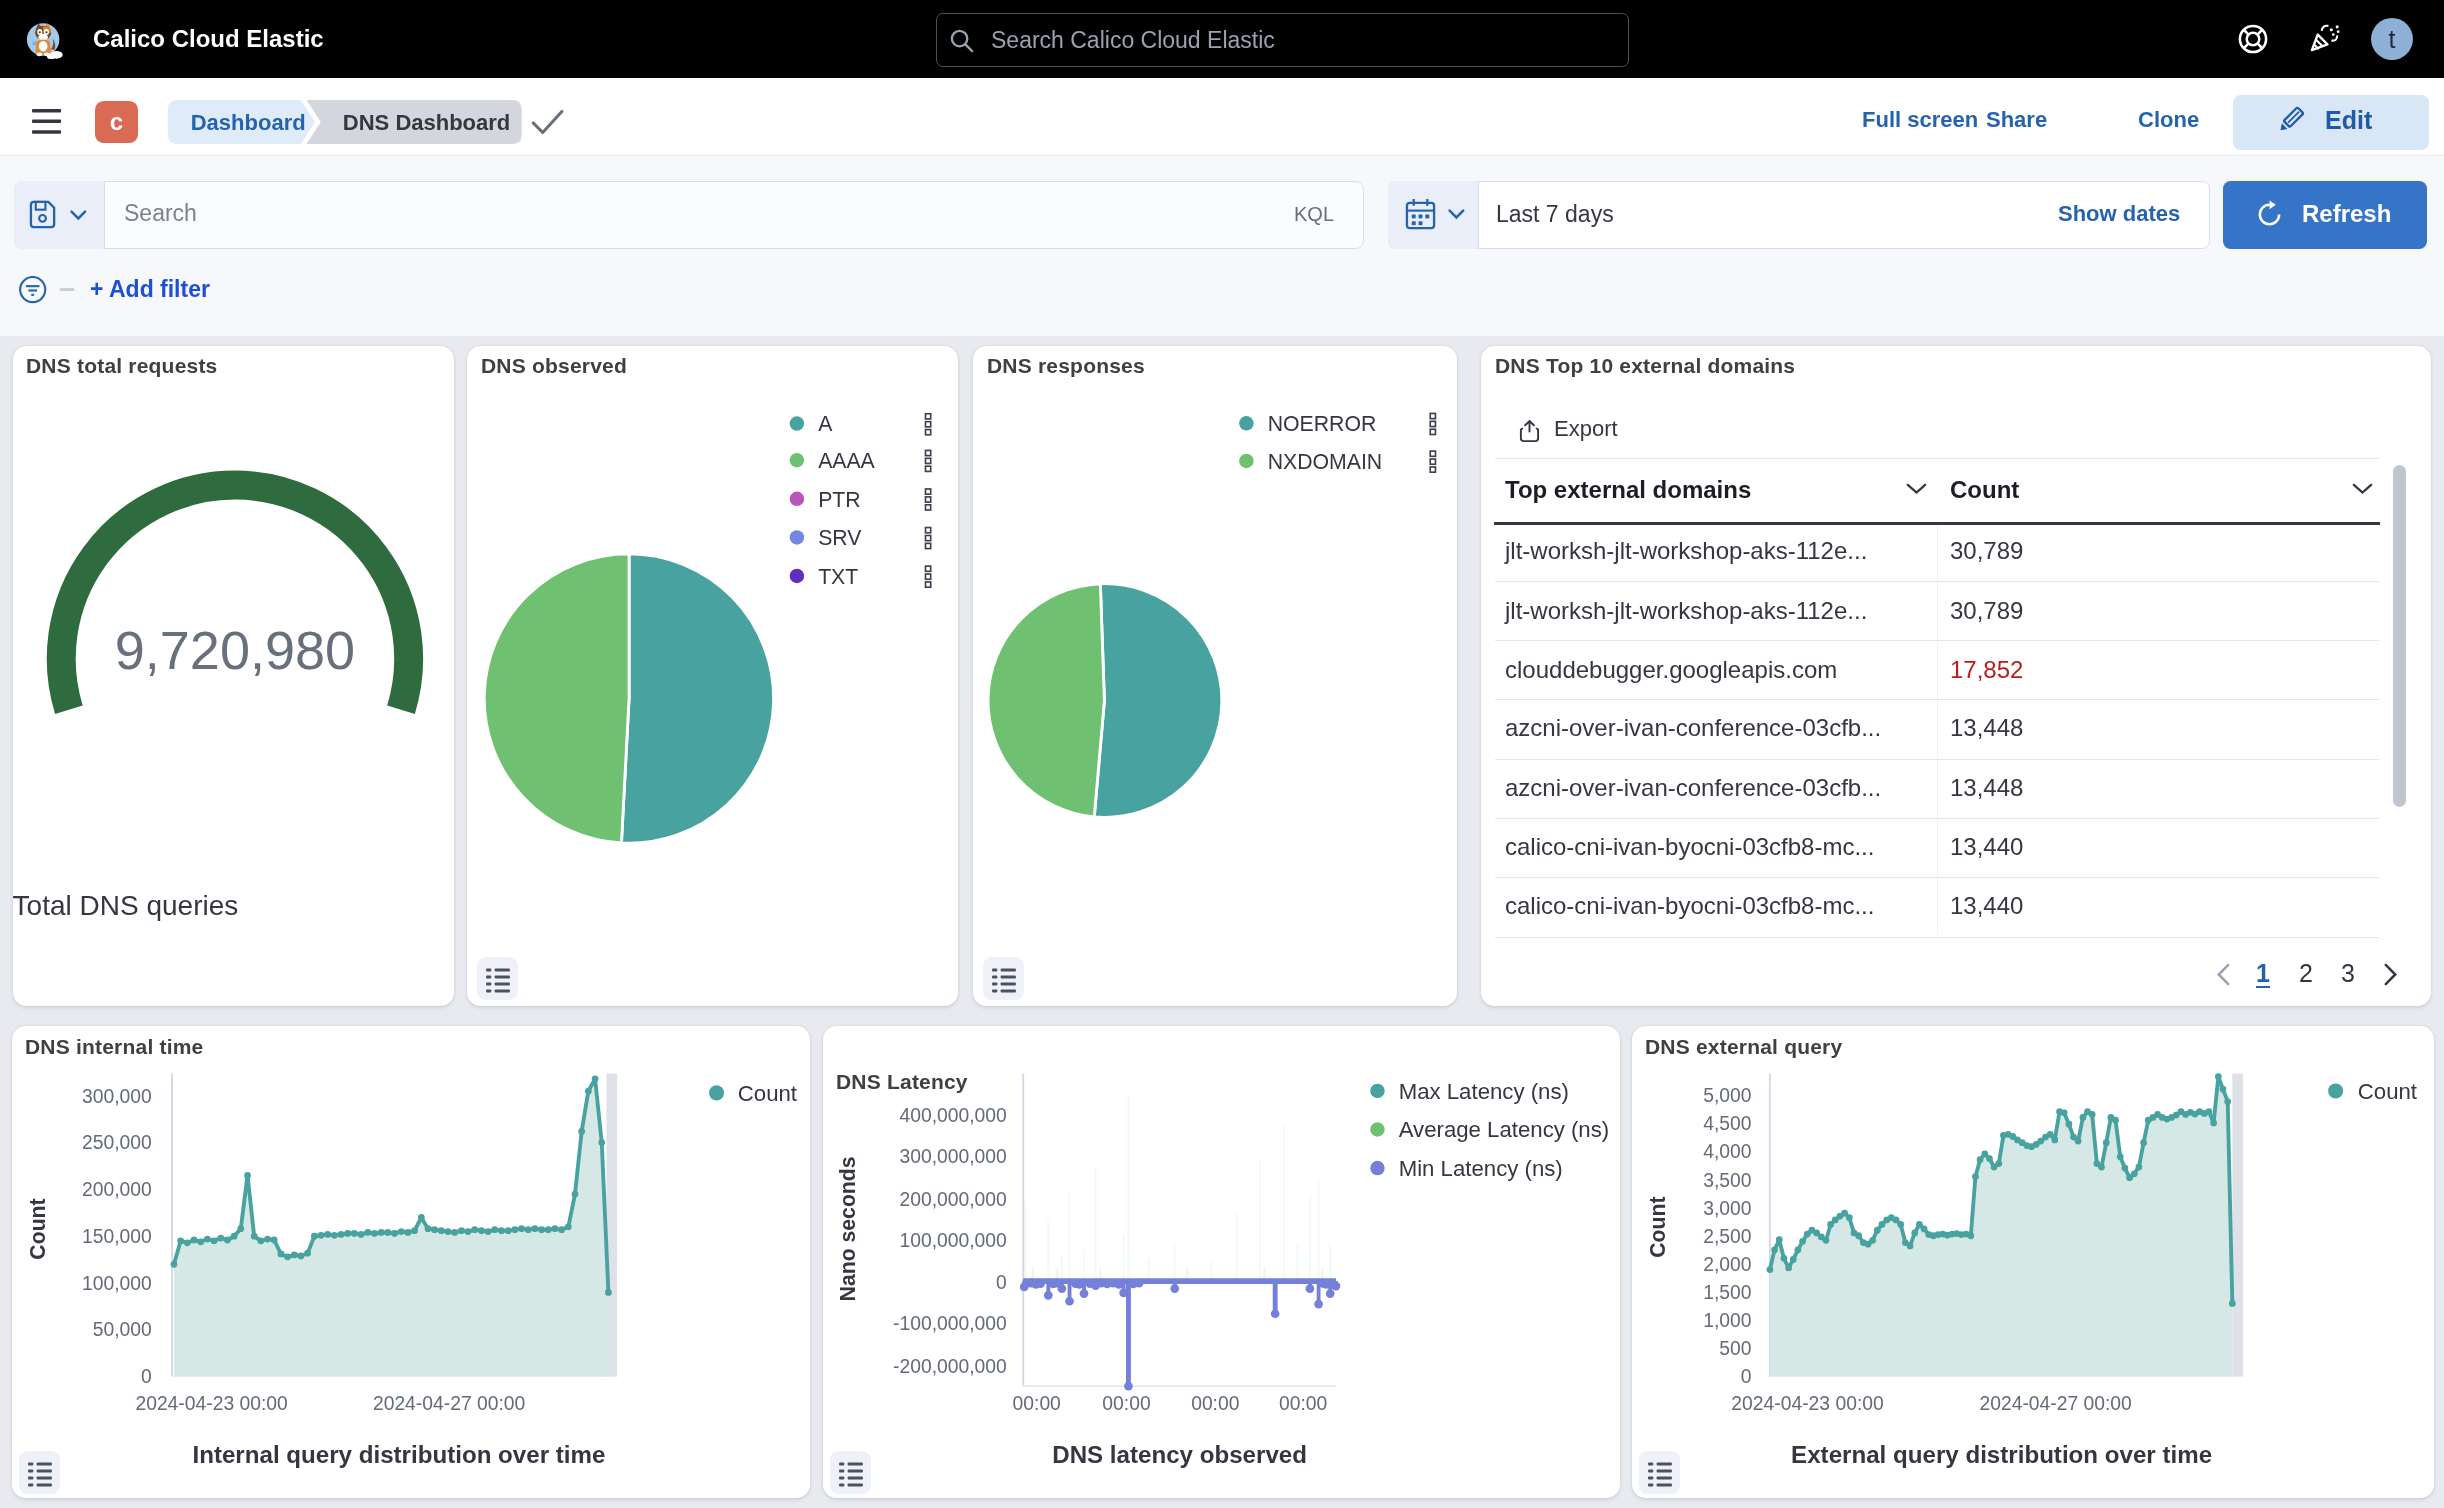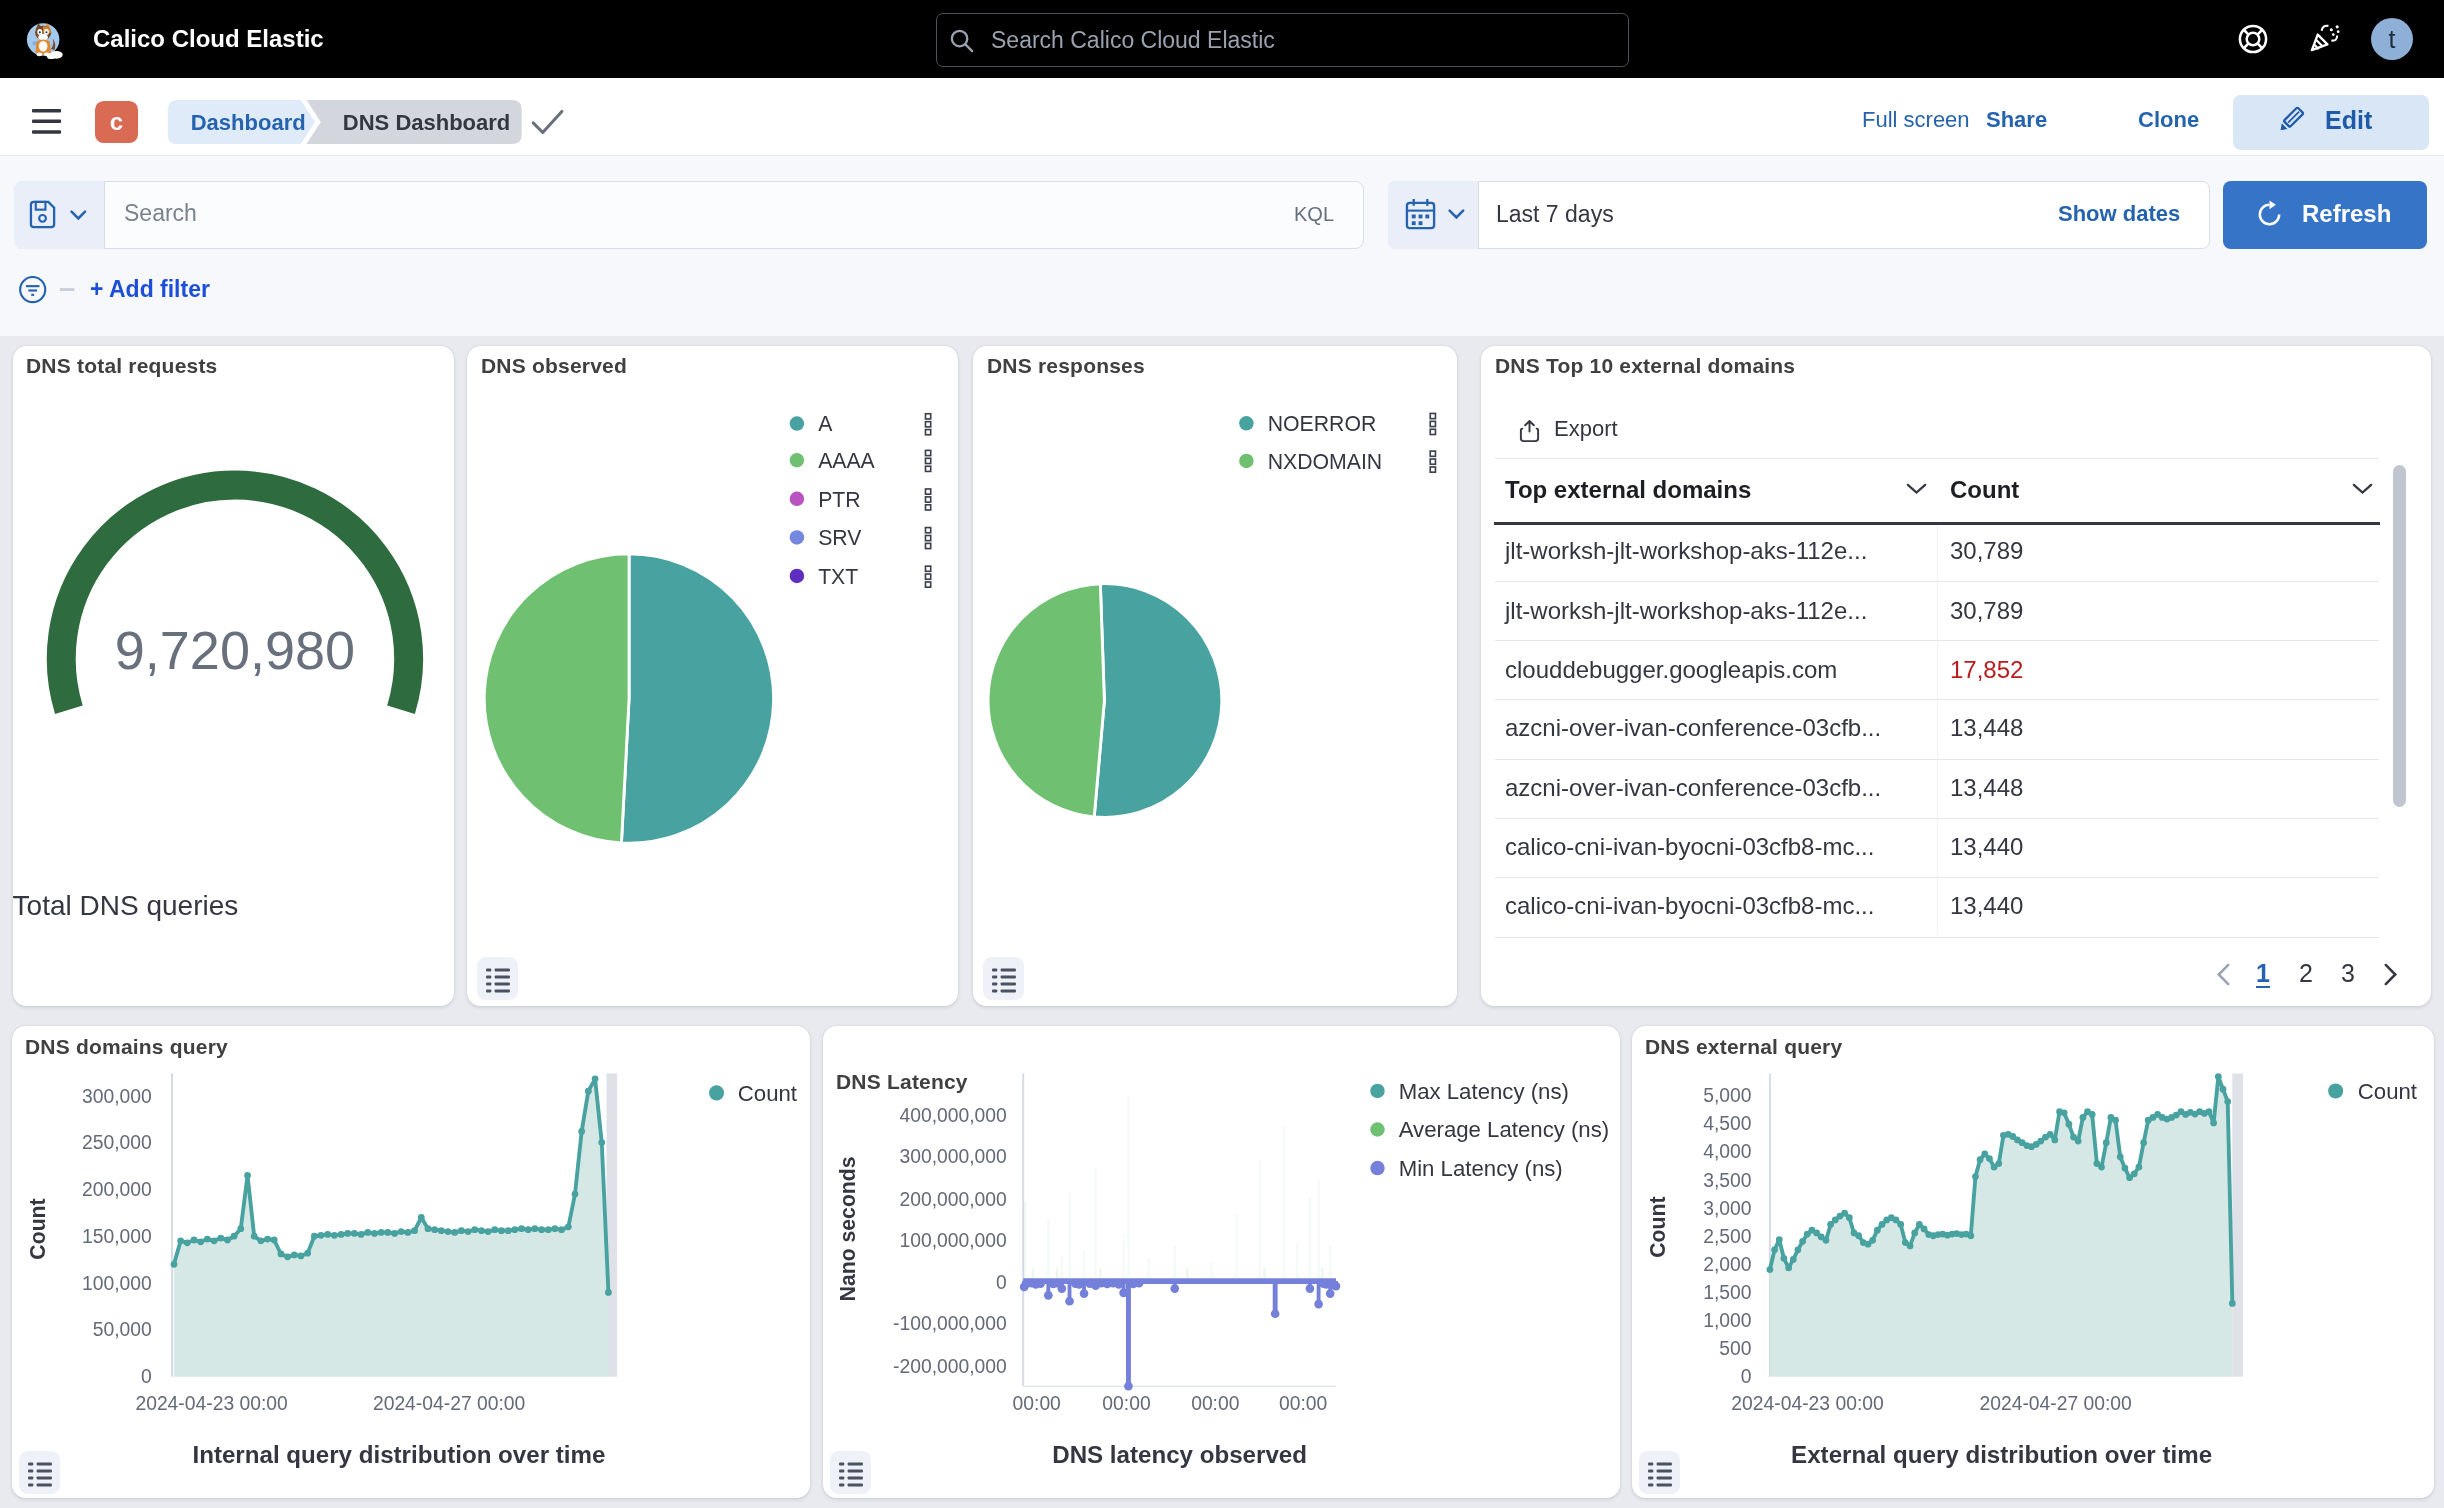--- a/index.html
+++ b/index.html
@@ -67,21 +67,21 @@
 <rect x="0" y="24" width="30" height="3.6" rx="1" fill="#343741"></rect>
   </svg>
 <div class="abs" style="left:95px;top:101px;width:43px;height:42px;border-radius:8.7px;background:#D96B55;color:#fff;font-size:24px;font-weight:bold;text-align:center;line-height:41px;">c</div>
 <svg class="abs" style="left:166px;top:100px;" width="434" height="44" viewBox="0 0 450 46">
 <path d="M10 0 H139 L154 23 L139 46 H10 Q0 46 0 36 V10 Q0 0 10 0 Z" fill="#E0EBFA"></path>
 <path d="M145 0 H360 Q370 0 370 10 V36 Q370 46 360 46 H145 L160 23 Z" fill="#D3D6DC"></path>
 <text x="24" y="31" font-size="23px" font-weight="bold" fill="#2563AF">Dashboard</text>
 <text x="183" y="31" font-size="23px" font-weight="bold" fill="#33373F">DNS Dashboard</text>
 <path d="M382 24 L392 34 L412 12" fill="none" stroke="#69707D" stroke-width="3.2" stroke-linecap="round" stroke-linejoin="round"></path>
 </svg>
-<div class="abs" style="left:1862px;top:107px;font-size:22px;font-weight:normal;color:#2563AF;">Full screen</div>
+<div class="abs" style="left:1862px;top:107px;font-size:22px;font-weight:bold;color:#2563AF;">Full screen</div>
 <div class="abs" style="left:1986px;top:107px;font-size:22px;font-weight:bold;color:#2563AF;">Share</div>
 <div class="abs" style="left:2138px;top:107px;font-size:22px;font-weight:bold;color:#2563AF;">Clone</div>
 <div class="abs" style="left:2233px;top:95px;width:196px;height:55px;background:#D9E6F6;border-radius:7.7px;"></div>
 <svg class="abs" style="left:2274px;top:105px;" width="33" height="33" viewBox="0 0 34 34">
 <g transform="rotate(45 17 15)">
 <rect x="13" y="1" width="9" height="20" rx="1.5" fill="none" stroke="#1F5AA8" stroke-width="2.3"></rect>
 <line x1="17.5" y1="3" x2="17.5" y2="19" stroke="#1F5AA8" stroke-width="1.7"></line>
 <path d="M13.4 24 L21.6 24 L17.5 30 Z" fill="#1F5AA8"></path>
 <line x1="13" y1="21" x2="22" y2="21" stroke="#1F5AA8" stroke-width="2"></line>
 </g>
@@ -245,21 +245,21 @@
 <svg class="abs" style="left:2213px;top:962px;" width="21" height="25" viewBox="0 0 22 26">
 <path d="M16 3 L6 13 L16 23" fill="none" stroke="#98A2B3" stroke-width="2.6" stroke-linecap="round"></path>
   </svg>
 <div class="abs" style="left:2256px;top:959px;font-size:25px;font-weight:bold;color:#2563AF;border-bottom:2.9px solid #2563AF;padding-bottom:0px;line-height:29px;height:29px;">1</div>
 <div class="abs" style="left:2299px;top:959px;font-size:25px;color:#343741;">2</div>
 <div class="abs" style="left:2341px;top:959px;font-size:25px;color:#343741;">3</div>
 <svg class="abs" style="left:2380px;top:962px;" width="21" height="25" viewBox="0 0 22 26">
 <path d="M6 3 L16 13 L6 23" fill="none" stroke="#343741" stroke-width="2.6" stroke-linecap="round"></path>
   </svg>
 <div class="panel" style="left:11.6px;top:1026px;width:798px;height:472px;"></div>
-<div class="ptitle" style="left:25px;top:1035px;">DNS domains query</div>
+<div class="ptitle" style="left:25px;top:1035px;">DNS internal time</div>
 <svg class="abs" style="left:0;top:0;" width="821" height="1508" viewBox="0 0 850 1562">
     <line x1="178" y1="1112" x2="178" y2="1426" stroke="#D3DAE6" stroke-width="2"></line>
     <rect x="628" y="1112" width="11" height="314" fill="#DEE1E7"></rect>
     <polygon points="180.0,1426.0 180.0,1309.6 186.9,1285.3 193.8,1287.3 200.8,1284.4 207.7,1286.3 214.6,1283.4 221.5,1285.3 228.5,1282.4 235.4,1284.4 242.3,1280.5 249.2,1272.7 256.2,1217.5 263.1,1280.5 270.0,1285.3 276.9,1283.4 283.8,1284.4 290.8,1298.9 297.7,1301.8 304.6,1299.9 311.5,1300.9 318.5,1298.0 325.4,1280.5 332.3,1279.5 339.2,1278.6 346.2,1279.5 353.1,1278.6 360.0,1277.6 366.9,1277.6 373.8,1278.6 380.8,1276.6 387.7,1277.6 394.6,1276.6 401.5,1276.6 408.5,1277.6 415.4,1275.7 422.3,1276.6 429.2,1274.7 436.2,1261.1 443.1,1272.7 450.0,1273.7 456.9,1274.7 463.8,1275.7 470.8,1276.6 477.7,1274.7 484.6,1275.7 491.5,1273.7 498.5,1274.7 505.4,1275.7 512.3,1273.7 519.2,1274.7 526.2,1274.7 533.1,1273.7 540.0,1272.7 546.9,1273.7 553.8,1272.7 560.8,1273.7 567.7,1273.7 574.6,1272.7 581.5,1273.7 588.5,1270.8 595.4,1236.8 602.3,1171.9 609.2,1130.2 616.2,1117.5 623.1,1183.5 630.0,1338.7 630.0,1426.0" fill="#D6E8E6"></polygon>
     <polyline points="180.0,1309.6 186.9,1285.3 193.8,1287.3 200.8,1284.4 207.7,1286.3 214.6,1283.4 221.5,1285.3 228.5,1282.4 235.4,1284.4 242.3,1280.5 249.2,1272.7 256.2,1217.5 263.1,1280.5 270.0,1285.3 276.9,1283.4 283.8,1284.4 290.8,1298.9 297.7,1301.8 304.6,1299.9 311.5,1300.9 318.5,1298.0 325.4,1280.5 332.3,1279.5 339.2,1278.6 346.2,1279.5 353.1,1278.6 360.0,1277.6 366.9,1277.6 373.8,1278.6 380.8,1276.6 387.7,1277.6 394.6,1276.6 401.5,1276.6 408.5,1277.6 415.4,1275.7 422.3,1276.6 429.2,1274.7 436.2,1261.1 443.1,1272.7 450.0,1273.7 456.9,1274.7 463.8,1275.7 470.8,1276.6 477.7,1274.7 484.6,1275.7 491.5,1273.7 498.5,1274.7 505.4,1275.7 512.3,1273.7 519.2,1274.7 526.2,1274.7 533.1,1273.7 540.0,1272.7 546.9,1273.7 553.8,1272.7 560.8,1273.7 567.7,1273.7 574.6,1272.7 581.5,1273.7 588.5,1270.8 595.4,1236.8 602.3,1171.9 609.2,1130.2 616.2,1117.5 623.1,1183.5 630.0,1338.7" fill="none" stroke="#48A2A0" stroke-width="4" stroke-linejoin="round"></polyline>
     <circle cx="180.0" cy="1309.6" r="3.5" fill="#48A2A0"></circle>
     <circle cx="186.9" cy="1285.3" r="3.5" fill="#48A2A0"></circle>
     <circle cx="193.8" cy="1287.3" r="3.5" fill="#48A2A0"></circle>
     <circle cx="200.8" cy="1284.4" r="3.5" fill="#48A2A0"></circle>
     <circle cx="207.7" cy="1286.3" r="3.5" fill="#48A2A0"></circle>

